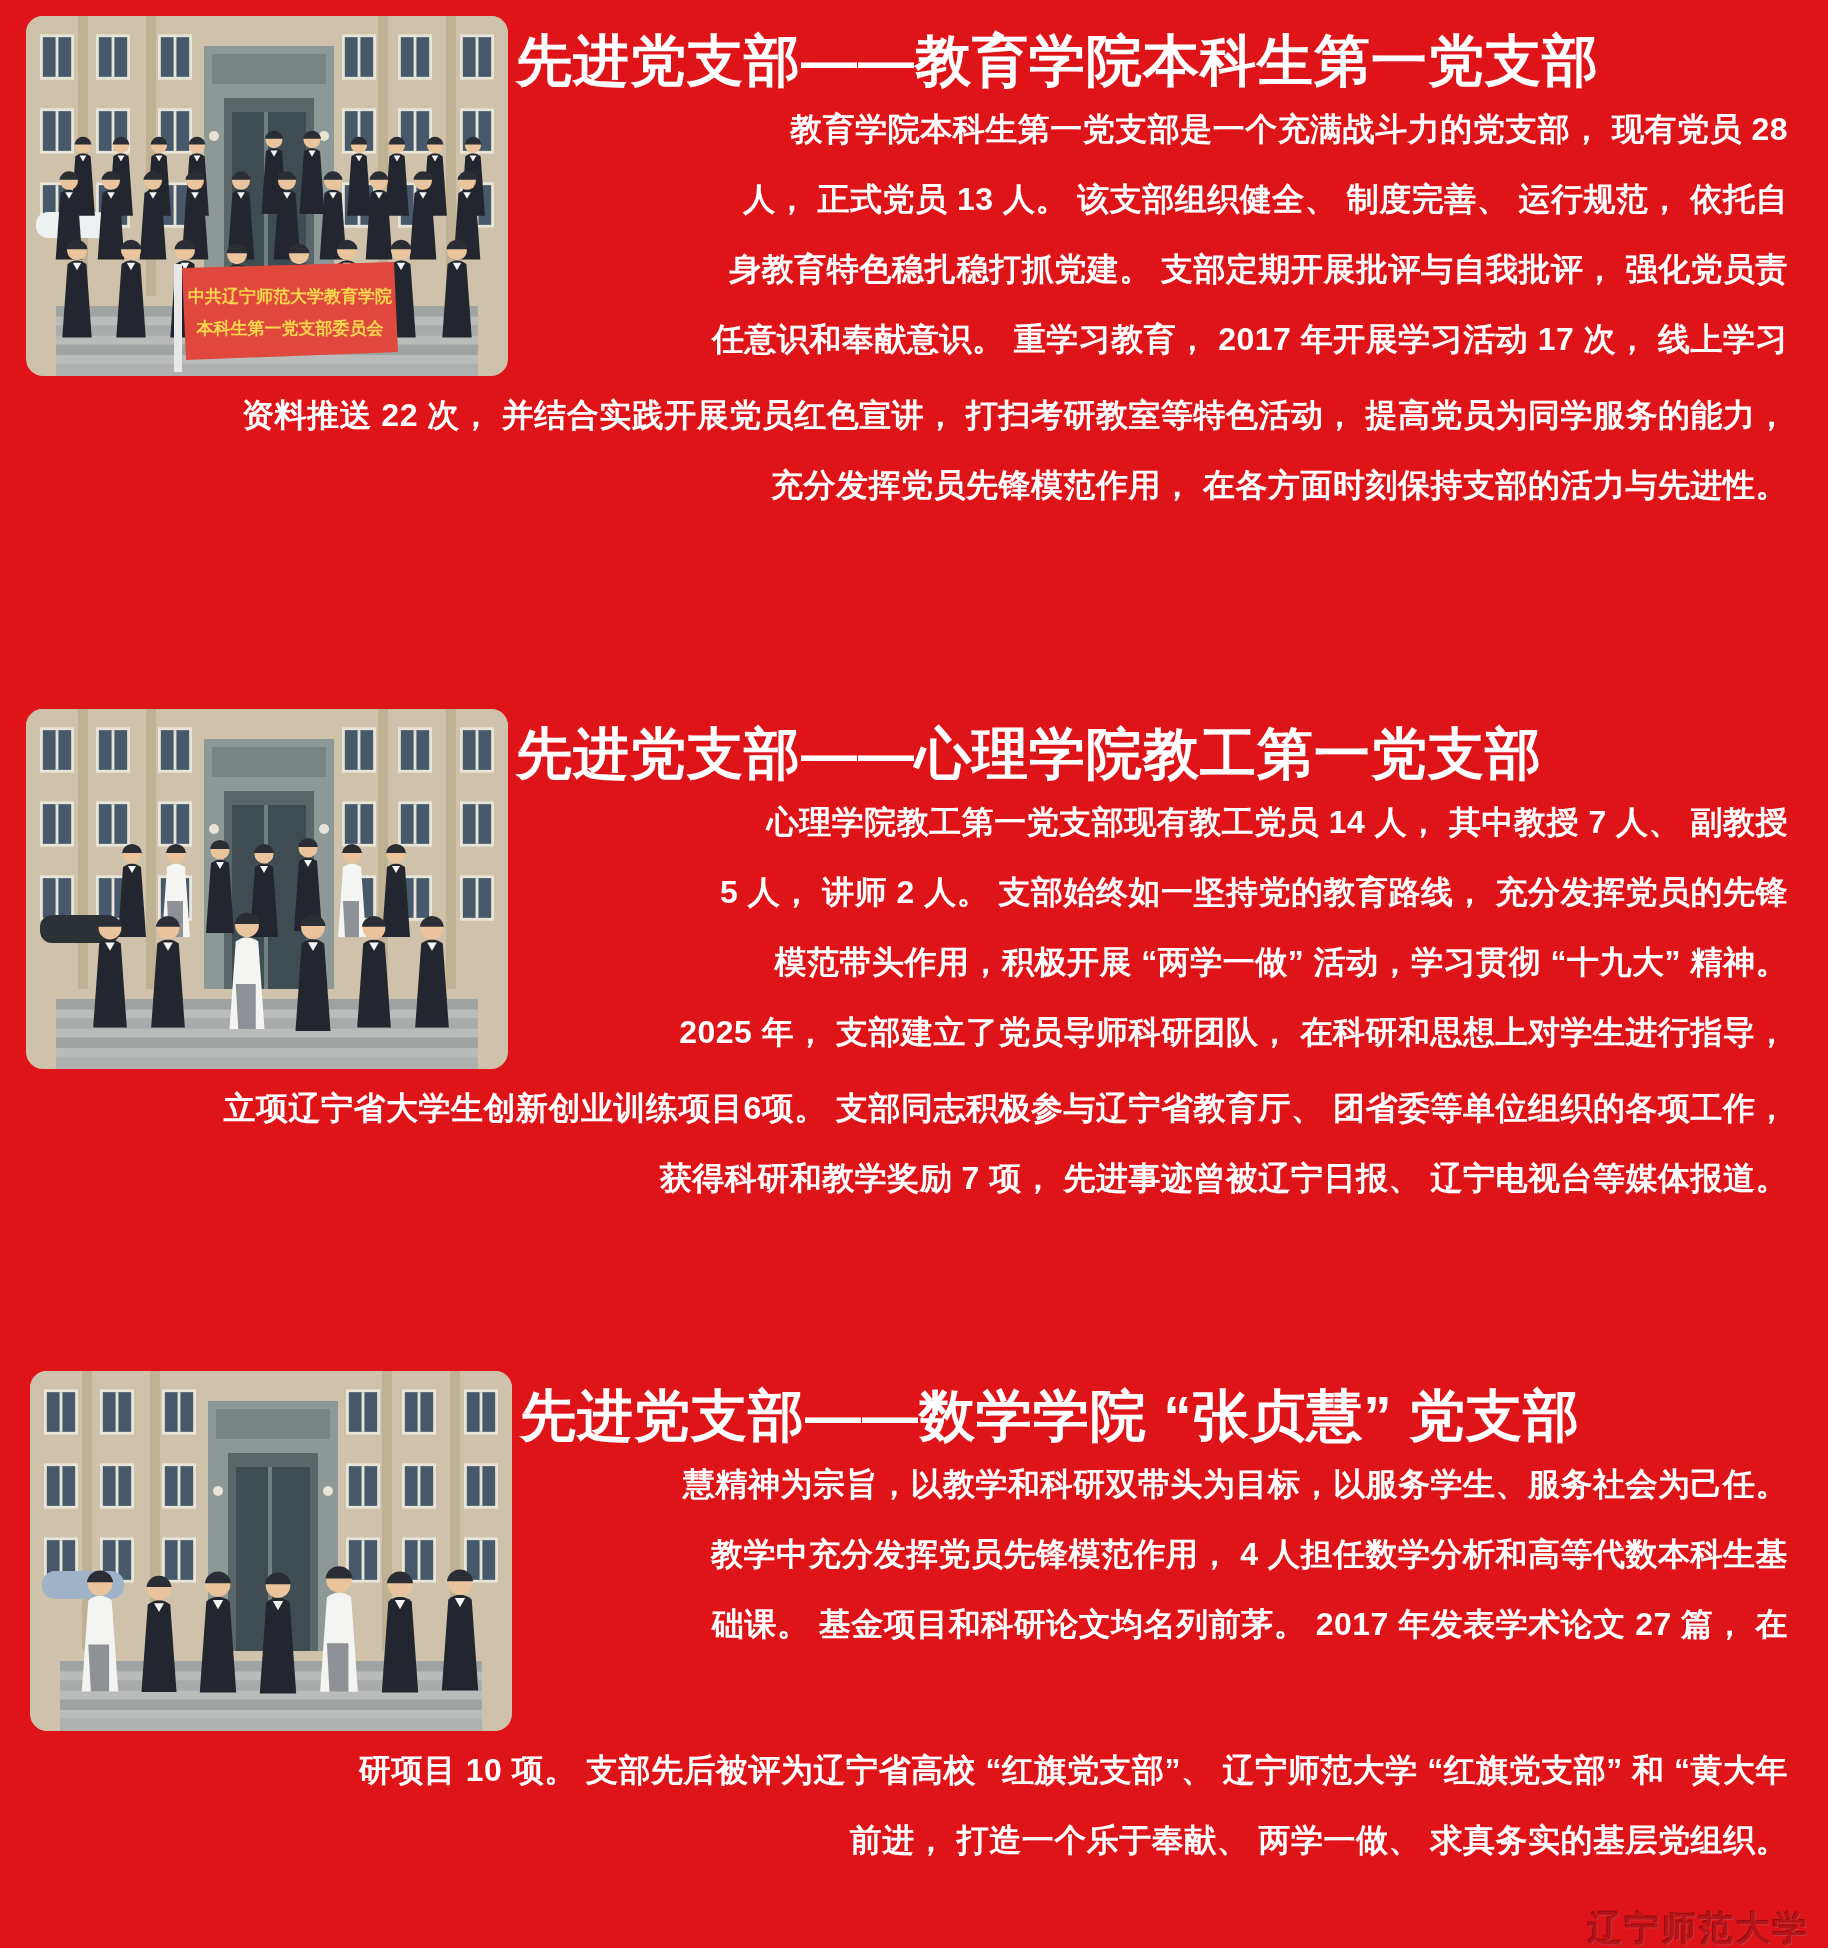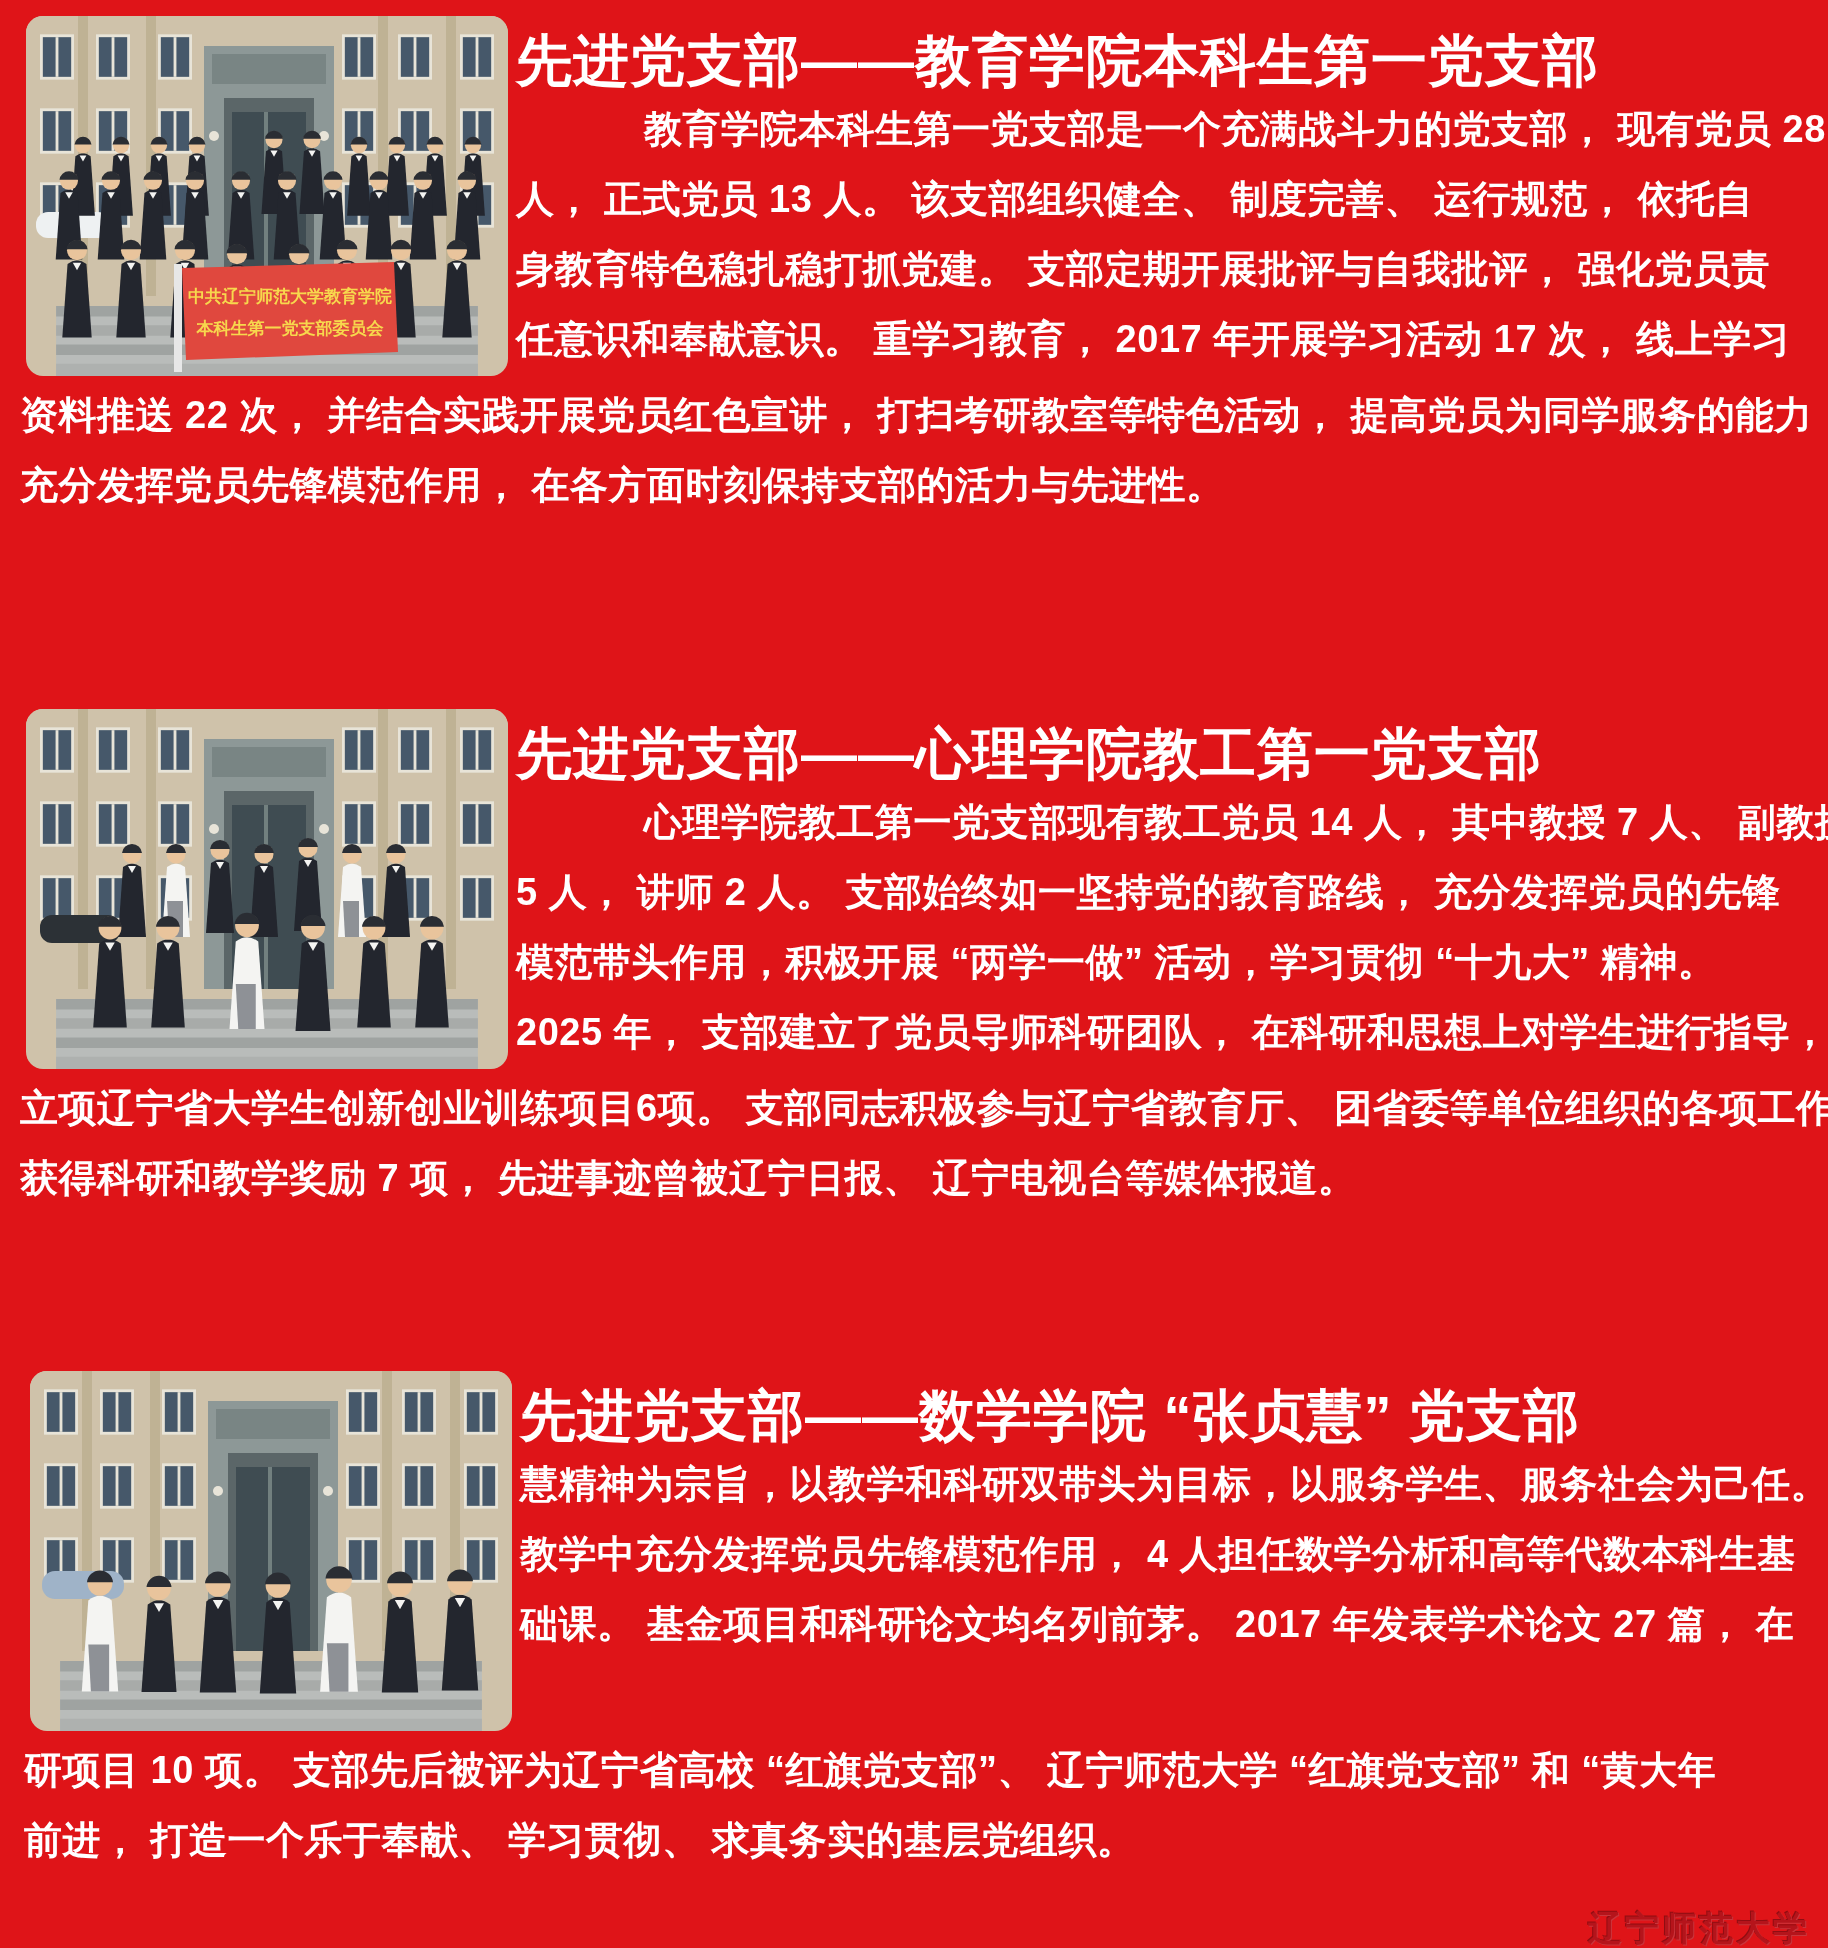--- a/index.html
+++ b/index.html
@@ -20,22 +20,23 @@
     float:left;width:482px;height:360px;margin:0 8px 4px 6px;
     background:#cfc2aa;overflow:hidden;border-radius:17px;
   }
   .photo svg{display:block;width:100%;height:100%;}
   .title{
     font-size:56px;line-height:66px;padding-top:12px;
     white-space:nowrap;
     letter-spacing:1px;
   }
   .lines .line{
-    font-size:38px;line-height:70px;white-space:nowrap;
+    font-size:32px;line-height:70px;white-space:nowrap;
     letter-spacing:0.5px;
+    text-align:right;
   }
   .lines .line.indent{text-indent:128px;}
   .lines .line.full{clear:left;}
   .watermark{
     position:absolute;right:18px;bottom:12px;
     font-size:34px;letter-spacing:3px;
     color:#b5141b;
     text-shadow:1px 1px 0 #c9353c, -1px -1px 0 #8f0d12;
   }
 </style>
@@ -206,18 +207,18 @@
         <use href="#pd" x="404" y="164" width="52" height="186"></use>
       </svg>
 
     </div>
     <div class="title">先进党支部——数学学院 “张贞慧” 党支部</div>
     <div class="lines">
           <div class="line">慧精神为宗旨，以教学和科研双带头为目标，以服务学生、服务社会为己任。</div>
           <div class="line">教学中充分发挥党员先锋模范作用， 4 人担任数学分析和高等代数本科生基</div>
           <div class="line">础课。 基金项目和科研论文均名列前茅。 2017 年发表学术论文 27 篇， 在</div>
           <div class="line full">研项目 10 项。 支部先后被评为辽宁省高校 “红旗党支部”、 辽宁师范大学 “红旗党支部” 和 “黄大年</div>
-          <div class="line full">前进， 打造一个乐于奉献、 学习贯彻、 求真务实的基层党组织。</div>
+          <div class="line full">前进， 打造一个乐于奉献、 两学一做、 求真务实的基层党组织。</div>
         </div>
   </div>
     </div>
   <div class="watermark">辽宁师范大学</div>
 </div>
 
 </body></html>

